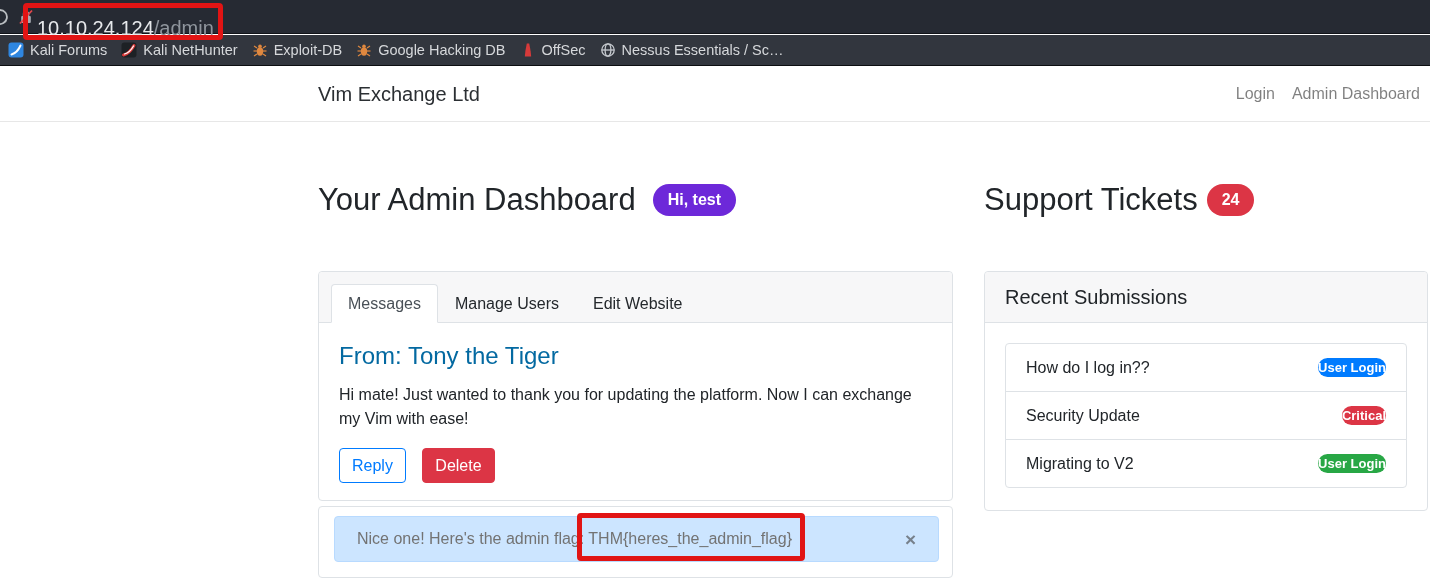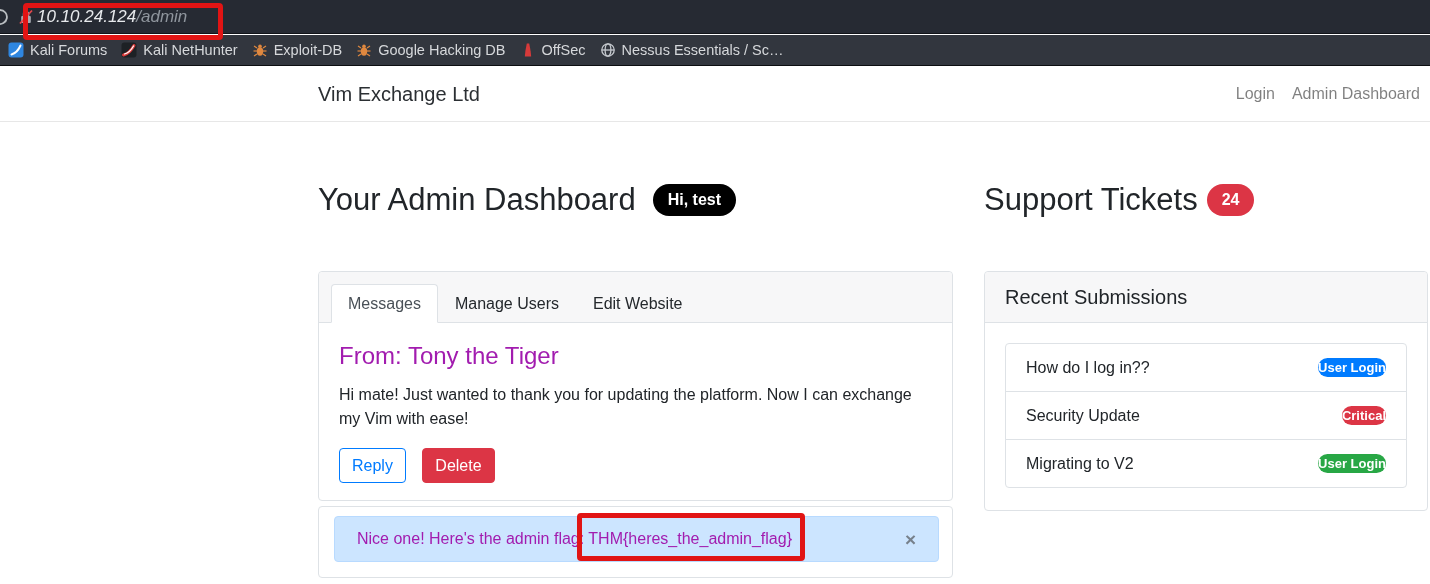--- a/index.html
+++ b/index.html
@@ -5,21 +5,21 @@
   * { margin:0; padding:0; box-sizing:border-box; }
   html,body { width:1430px; height:584px; }
   body { font-family:"Liberation Sans", sans-serif; background:#fff; }
   .screen { position:relative; width:1430px; height:584px; overflow:hidden; background:#fff; }
 
   
   .top-bar { position:absolute; left:0; top:0; width:1430px; height:34px;
              background:#262a33; border-bottom:1px solid #121419; }
   .reload-wrap { position:absolute; left:-9px; top:8px; width:18px; height:18px; }
   .lock-wrap { position:absolute; left:18px; top:9px; width:16px; height:16px; }
-  .url-text { position:absolute; left:37px; top:7px; font-size:17px; line-height:20px; white-space:nowrap;font-style:italic; }
+  .url-text { position:absolute; left:37px; top:18px; font-size:20px; line-height:20px; white-space:nowrap; }
   .url-host { color:#e7e9ec; }
   .url-path { color:#8f959d; }
 
   .bm-bar { position:absolute; left:0; top:35px; width:1430px; height:31px;
             background:#32363e; border-bottom:1px solid #0c0e11;
             display:flex; align-items:center; padding-left:8px; gap:14px; }
   .bm-item { display:flex; align-items:flex-start; gap:6px; cursor:pointer; }
   .bm-icon { width:16px; height:16px; display:inline-block; }
   .bm-label { font-size:14.5px; color:#d6d8db; white-space:nowrap; }
 
@@ -35,49 +35,49 @@
            font-size:20px; color:#2b2f33; cursor:pointer; }
   .nav-links { position:absolute; right:10px; top:0; height:56px; display:flex; align-items:center; gap:17px; }
   .nav-link { font-size:16px; color:rgba(0,0,0,.5); cursor:pointer; }
 
   
   .head-left  { position:absolute; left:318px; top:182px; display:flex; align-items:center; gap:17px; }
   .head-right { position:absolute; left:984px; top:182px; display:flex; align-items:center; gap:9px; }
   .h1 { font-size:31px; font-weight:500; color:#212529; white-space:nowrap; }
   .pill { display:inline-block; color:#fff; font-weight:bold; font-size:16px;
           padding:6px 15px; border-radius:17px; line-height:20px; }
-  .pill-teal { background:#000000; }
+  .pill-teal { background:#6d28d9; }
   .pill-red  { background:#dc3545; }
 
   
   .card { position:absolute; background:#fff; border:1px solid #dee2e6; border-radius:4px; }
   .tabs-card   { left:318px; top:271px; width:635px; height:230px; }
   .footer-card { left:318px; top:506px; width:635px; height:72px; }
   .right-card  { left:984px; top:271px; width:444px; height:240px; }
 
   .card-header { background:#f7f7f8; border-bottom:1px solid #dee2e6; border-radius:4px 4px 0 0; }
   .tabs-header { padding:12px 12px 0 12px; height:51px; }
   .tabs { display:flex; margin-bottom:-1px; }
   .tab { font-size:16px; padding:8px 16px; color:#24282c; cursor:pointer;
          border:1px solid transparent; border-radius:4px 4px 0 0; line-height:21px; }
   .tab.active { background:#fff; border-color:#dee2e6 #dee2e6 #fff #dee2e6; color:#495057; }
 
   .tabs-body { padding:19px 20px; }
-  .msg-from { font-size:24px; font-weight:500; color:#a21caf; margin-bottom:13px; }
+  .msg-from { font-size:24px; font-weight:500; color:#0369a1; margin-bottom:13px; }
   .msg-text { font-size:16px; line-height:24px; color:#212529; max-width:582px; margin-bottom:17px; }
   .btn { display:inline-block; font-size:16px; line-height:21px; padding:6px 12px;
          border-radius:4px; cursor:pointer; border:1px solid transparent; }
   .btn-outline-primary { color:#007bff; border-color:#007bff; background:#fff; }
   .btn-danger { color:#fff; background:#dc3545; border-color:#dc3545; margin-left:12px; }
 
   
   .alert { position:absolute; left:15px; top:9px; width:605px; height:46px;
            background:#cce5ff; border:1px solid #b8daff; border-radius:4px;
            display:flex; align-items:center; padding:0 22px; }
-  .alert-text { font-size:16px; color:#a21caf; white-space:nowrap; }
+  .alert-text { font-size:16px; color:#737373; white-space:nowrap; }
   .alert-close { margin-left:auto; font-size:19px; font-weight:bold; color:#77818c; cursor:pointer; line-height:1; }
 
   
   .rs-header { padding:0 20px; height:51px; line-height:50px; font-size:20px; font-weight:500; color:#212529; }
   .rs-body { padding:20px; }
   .list-group { border-radius:8px; }
   .list-item { display:flex; align-items:center; justify-content:space-between;
                border:1px solid #dee2e6; padding:12px 20px; height:49px;
                margin-top:-1px; background:#fff; cursor:pointer; }
   .list-item:first-child { margin-top:0; border-radius:4px 4px 0 0; }

